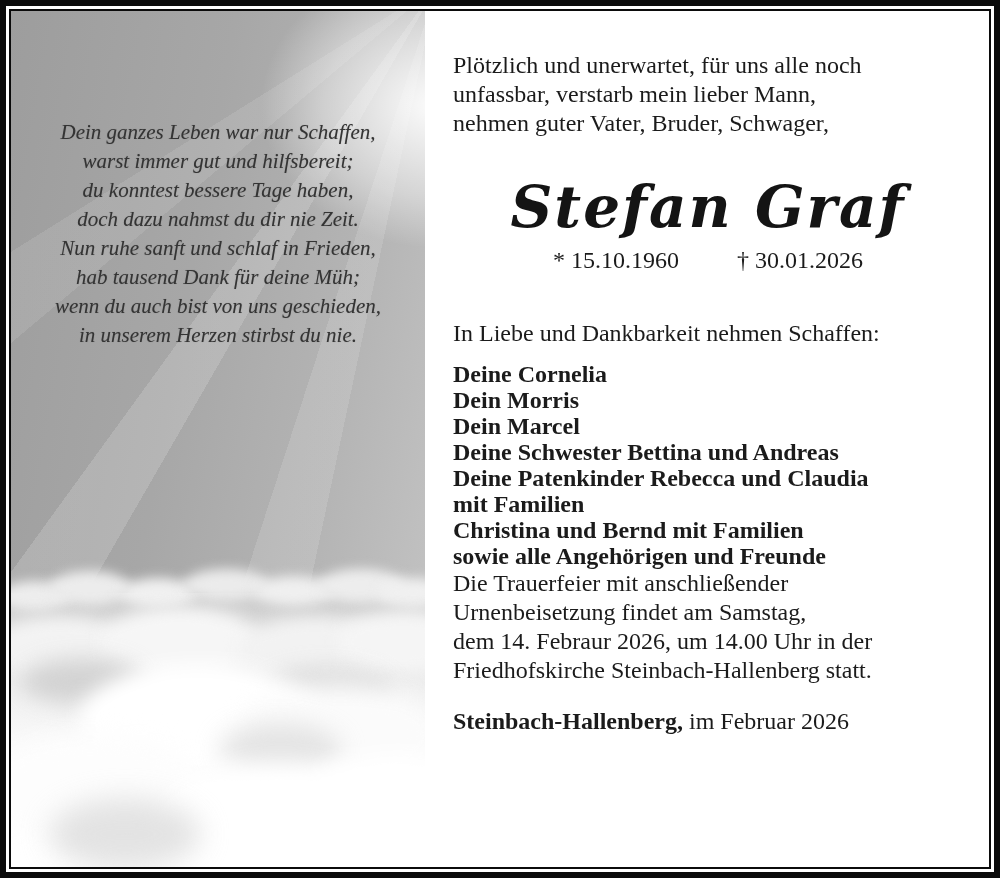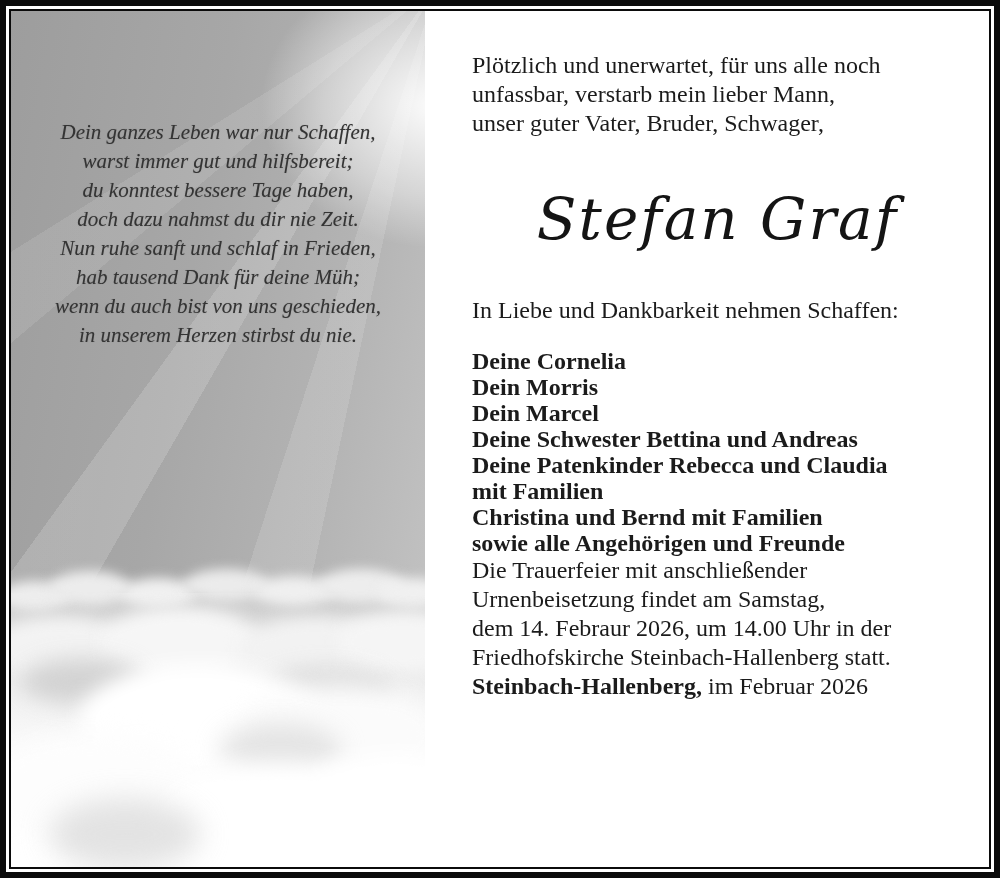--- a/index.html
+++ b/index.html
@@ -62,47 +62,47 @@
     font-style: italic;
     font-size: 21px;
     line-height: 29px;
     color: #343434;
     text-shadow: 0 0 1px rgba(70,70,70,0.35);
   }
 
   
   .content {
     flex: 1 1 auto;
-    padding: 40px 26px 0 47px;
+    padding: 40px 26px 0 28px;
     color: #1b1b1b;
     font-size: 24px;
   }
   .intro { line-height: 29px; }
   .name {
-    margin-top: 48px;
+    margin-top: 36px;
     text-align: center;
     font-family: "DejaVu Serif", serif;
     font-style: italic;
-    font-weight: normal;
+    font-weight: bold;
     font-size: 58px;
     line-height: 66px;
     letter-spacing: 2px;
     color: #141414;
   }
   .dates {
     margin-top: 6px;
     display: flex;
     justify-content: center;
     gap: 58px;
     line-height: 29px;
   }
   .farewell { margin-top: 44px; line-height: 29px; }
-  .mourners { margin-top: 23px; font-weight: bold; line-height: 26px; }
+  .mourners { margin-top: 13px; font-weight: bold; line-height: 26px; }
   .funeral { line-height: 29px; }
-  .closing { line-height: 29px; }
+  .closing { margin-top: 22px; line-height: 29px; }
   .closing .place { font-weight: bold; }
 </style>
 </head>
 <body>
 
 <div class="ad-frame">
   <div class="ad-inner">
 
     <div class="photo">
       <div class="sky"></div>
@@ -140,25 +140,29 @@
         <div>wenn du auch bist von uns geschieden,</div>
         <div>in unserem Herzen stirbst du nie.</div>
       </div>
     </div>
 
     <div class="content">
 
       <div class="intro">
         <div>Plötzlich und unerwartet, für uns alle noch</div>
         <div>unfassbar, verstarb mein lieber Mann,</div>
-        <div>unser guter Vater, Bruder, Schwager,</div>
+        <div>nehmen guter Vater, Bruder, Schwager,</div>
       </div>
 
       <div class="name">Stefan Graf</div>
 
+      <div class="dates">
+        <span><span>*</span> <span>15.10.1960</span></span>
+        <span><span>†</span> <span>30.01.2026</span></span>
+      </div>
 
       <div class="farewell">In Liebe und Dankbarkeit nehmen Schaffen:</div>
 
       <div class="mourners">
         <div>Deine Cornelia</div>
         <div>Dein Morris</div>
         <div>Dein Marcel</div>
         <div>Deine Schwester Bettina und Andreas</div>
         <div>Deine Patenkinder Rebecca und Claudia</div>
         <div>mit Familien</div>

